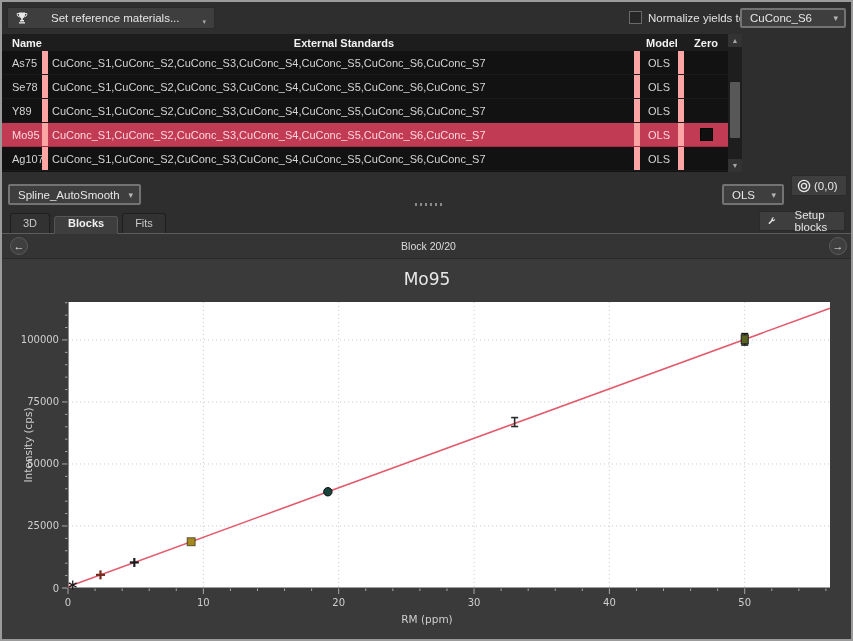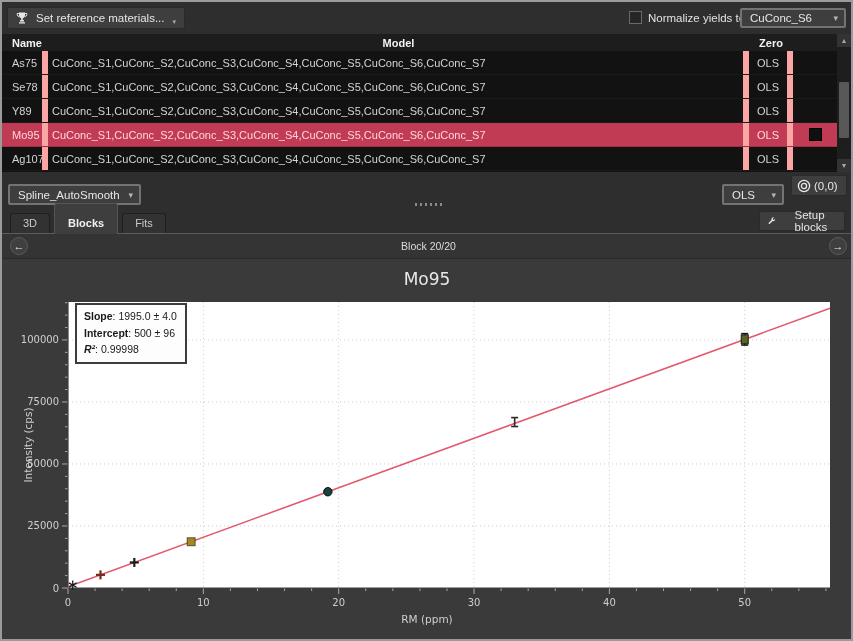--- a/index.html
+++ b/index.html
@@ -6,38 +6,38 @@
   html,body { background:#555; }
   body { font-family:"Liberation Sans","DejaVu Sans",sans-serif; }
   #app {
     position:relative; width:853px; height:641px;
     background:#2e2e2e; border:2px solid #9b9b9b; overflow:hidden;
     color:#d6d6d6; font-size:11.5px;
   }
   
   .toolbar { position:absolute; left:0; top:0; right:0; height:30px; }
   .btn {
-    display:flex; align-items:center; gap:8px;
+    display:flex; align-items:center; gap:23px;
     background:#3e3e3e; border:1px solid #2a2a2a; border-radius:2px;
     color:#e6e6e6; padding:0 8px; cursor:default;
   }
   #set-ref-btn { position:absolute; left:5px; top:5px; height:22px; }
   #set-ref-btn .mini-caret { font-size:7px; color:#aaa; align-self:flex-end; margin-bottom:2px; }
   .checkbox { width:13px; height:13px; background:#262626; border:1px solid #6a6a6a; }
   #normalize-box { position:absolute; left:627px; top:9px; }
   #normalize-label { position:absolute; left:646px; top:10px; color:#e2e2e2; }
   .dropdown {
     display:flex; align-items:center; justify-content:space-between;
     background:#3e3e3e; border:2px solid #737373; border-radius:2px;
     color:#e6e6e6; padding:0 6px 0 8px;
   }
   .dropdown .caret { font-size:9px; color:#b5b5b5; }
   #normalize-dd { position:absolute; left:738px; top:6px; width:106px; height:20px; }
   
-  #std-table { position:absolute; left:0; top:32px; width:849px; height:138px; background:#121212; }
+  #std-table { position:absolute; left:0; top:32px; width:740px; height:138px; background:#121212; }
   .t-grid { display:grid; grid-template-columns:46px 1fr 44px 44px; width:calc(100% - 14px); }
   .t-header { height:17px; background:#1d1d1d; font-weight:bold; color:#f2f2f2; font-size:11px; align-items:center; }
   .t-header > div { padding:0 4px; }
   .h-name { padding-left:10px !important; }
   .h-standards, .h-model, .h-zero { text-align:center; }
   .table-row { height:24px; align-items:center; border-bottom:1px solid #1a1a1a; color:#d4d4d4; font-size:11px; }
   .table-row > div { padding:0 4px; height:100%; display:flex; align-items:center; border-right:6px solid #fca5a5; overflow:hidden; white-space:nowrap; }
   .table-row > div:last-child { border-right:none; }
   .cell-name { padding-left:10px !important; }
   .cell-model { justify-content:center; }
@@ -52,21 +52,21 @@
   
   #spline-dd { position:absolute; left:6px; top:182px; width:133px; height:21px; }
   #model-dd  { position:absolute; left:720px; top:182px; width:62px; height:21px; }
   #zero-btn  { position:absolute; left:789px; top:173px; width:56px; height:21px; padding:0 5px; gap:3px; }
   #splitter { position:absolute; left:413px; top:200px; width:28px; height:4px;
     background-image:repeating-linear-gradient(90deg,#8a8a8a 0 2px,transparent 2px 5px); background-position:center; background-size:100% 3px; background-repeat:no-repeat; }
   
   #tab-bar { position:absolute; left:0; top:208px; width:853px; height:24px; border-bottom:1px solid #5c5c5c; display:flex; align-items:flex-end; padding-left:8px; }
   .tab { background:#323232; border:1px solid #1f1f1f; border-bottom:none; border-radius:3px 3px 0 0;
     color:#c9c9c9; padding:3px 12px 4px; margin-right:4px; font-size:11px; position:relative; }
-  .tab.active { background:#3e3e3e; color:#f0f0f0; font-weight:bold; padding:13px 13px 5px; border-color:#555; margin-bottom:-1px; }
+  .tab.active { background:#3e3e3e; color:#f0f0f0; font-weight:bold; padding:0 13px 5px; border-color:#555; margin-bottom:-1px; }
   #setup-blocks-btn { position:absolute; left:757px; top:209px; height:20px; width:86px; justify-content:center; gap:19px; }
   
   #block-nav { position:absolute; left:0; top:232px; width:853px; height:25px; background:#343434; border-bottom:1px solid #2a2a2a; }
   .nav-btn { position:absolute; top:3px; width:18px; height:18px; border-radius:9px;
     background:#3f3f3f; border:1px solid #5a5a5a; color:#e8e8e8; font-size:11px;
     display:flex; align-items:center; justify-content:center; }
   #block-prev { left:8px; } #block-next { right:8px; }
   #block-label { position:absolute; left:0; right:0; top:6px; text-align:center; font-size:10.5px; color:#dcdcdc; }
   
   #chart-area { position:absolute; left:0; top:257px; width:849px; height:382px; background:#3a3a3a; }
@@ -97,20 +97,21 @@
     <span id="normalize-label">Normalize yields to</span>
     <div class="dropdown" id="normalize-dd">
       <span>CuConc_S6</span>
       <span class="caret">▾</span>
     </div>
   </div>
 
   <div id="std-table">
     <div class="t-grid t-header">
       <div class="h-name">Name</div>
+      <div class="h-standards">External Standards</div>
       <div class="h-model">Model</div>
       <div class="h-zero">Zero</div>
     </div>
     <div id="table-body">
         <div class="t-grid table-row">
           <div class="cell-name">As75</div>
           <div class="cell-standards">CuConc_S1,CuConc_S2,CuConc_S3,CuConc_S4,CuConc_S5,CuConc_S6,CuConc_S7</div>
           <div class="cell-model">OLS</div>
           <div class="cell-zero"></div>
         </div>
@@ -279,20 +280,15 @@
         <rect x="185.1651865008881" y="278.73894189071984" width="8" height="8" fill="#a5891f" stroke="rgba(0,0,0,0.55)" stroke-width="1"></rect>
         <circle cx="325.86500888099465" cy="232.75715524718126" r="4.2" fill="#17453c" stroke="#0a0a0a" stroke-width="1"></circle>
         <line x1="512.6429840142096" y1="158.59063313096271" x2="512.6429840142096" y2="167.520381613183" stroke="#2a2a2a" stroke-width="1.6"></line>
         <line x1="509.14298401420956" y1="158.59063313096271" x2="516.1429840142096" y2="158.59063313096271" stroke="#2a2a2a" stroke-width="1.6"></line>
         <line x1="509.14298401420956" y1="167.520381613183" x2="516.1429840142096" y2="167.520381613183" stroke="#2a2a2a" stroke-width="1.6"></line>
         <line x1="742.7317939609237" y1="74.62619254119687" x2="742.7317939609237" y2="86.0364267129228" stroke="#1a1a1a" stroke-width="1.6"></line>
         <line x1="739.2317939609237" y1="74.62619254119687" x2="746.2317939609237" y2="74.62619254119687" stroke="#1a1a1a" stroke-width="1.6"></line>
         <line x1="739.2317939609237" y1="86.0364267129228" x2="746.2317939609237" y2="86.0364267129228" stroke="#1a1a1a" stroke-width="1.6"></line>
         <rect x="739.2317939609237" y="75.83130962705985" width="7" height="9" fill="#5a6421" stroke="#1a1a1a" stroke-width="1"></rect>
       </svg>
-    <div id="fit-annotation">
-        <div><b>Slope</b>: 1995.0 ± 4.0</div>
-        <div><b>Intercept</b>: 500 ± 96</div>
-        <div><b><i>R²</i></b>: 0.99998</div>
-      </div>
   </div>
 
 </div>
 
 </body></html>

